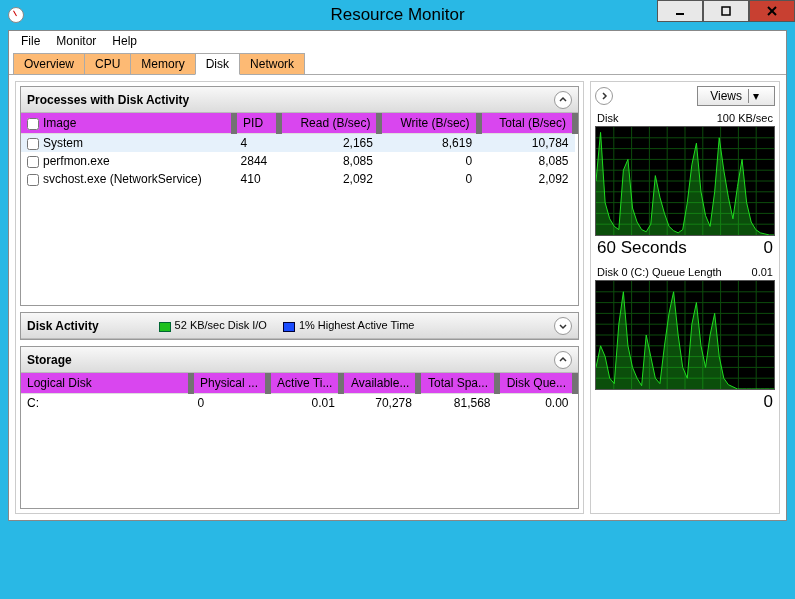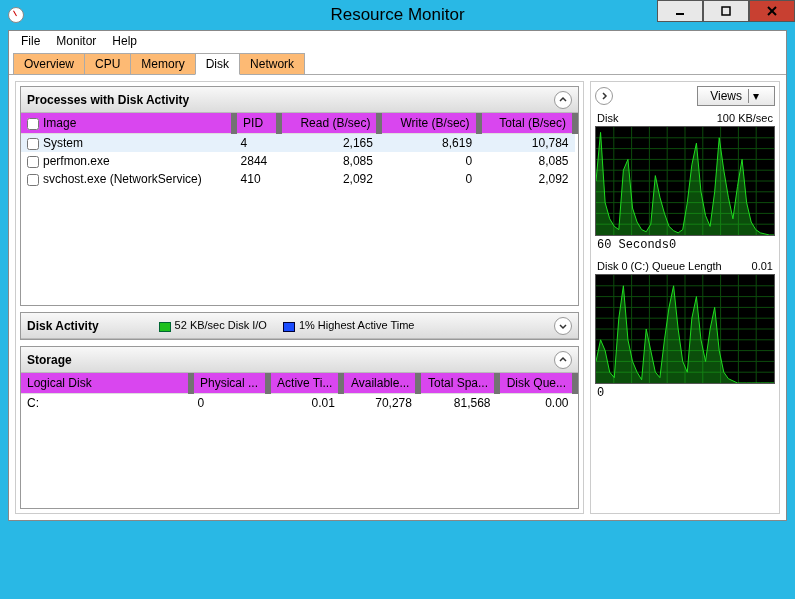--- a/index.html
+++ b/index.html
@@ -39,21 +39,21 @@
 .chk { width: 12px; height: 12px; vertical-align: middle; margin-right: 4px; }
 .proc-body { height: 192px; overflow: auto; }
 .storage-body { height: 130px; overflow: auto; }
 .right-hdr { display: flex; align-items: center; gap: 6px; margin-bottom: 6px; }
 .viewsbtn { border: 1px solid #888; background: linear-gradient(#fff,#e8e8e8); padding: 2px 12px; display: flex; align-items: center; gap: 6px; cursor: default; }
 .viewsbtn .dd { width: 14px; border-left: 1px solid #888; padding-left: 4px; }
 .chartwrap { margin-bottom: 8px; }
 .chart-top { display: flex; justify-content: space-between; font-size: 11px; padding: 0 2px 2px 2px; }
 .chart { width: 100%; height: 110px; background: #000; border: 1px solid #555; position: relative; overflow: hidden; }
 .chart svg { width: 100%; height: 100%; }
-.chart-bot { display: flex; font-size: 12px; padding: 2px 2px 0 2px; font-family: Liberation Mono, monospace; }
+.chart-bot { display: flex; justify-content: space-between; font-size: 17px; padding: 2px 2px 0 2px; }
 .gridline { stroke: #0d4d0d; stroke-width: 1; }
 .dataline { stroke: #20e020; stroke-width: 1; fill: none; }
 .datafill { fill: #20e020; opacity: 0.35; }
 </style>
 </head>
 <body>
 
 <div class="titlebar">
   <div class="titlebar-icon"></div>
   <div class="titlebar-title">Resource Monitor</div>

